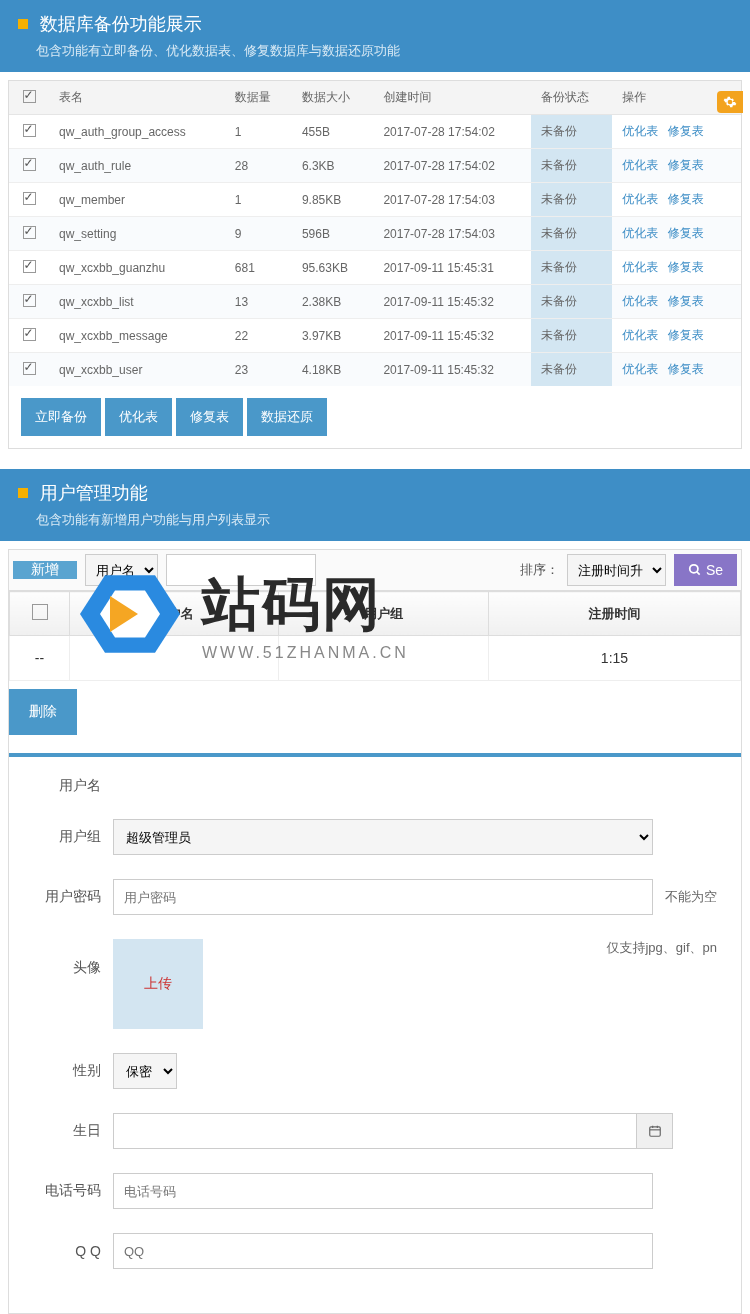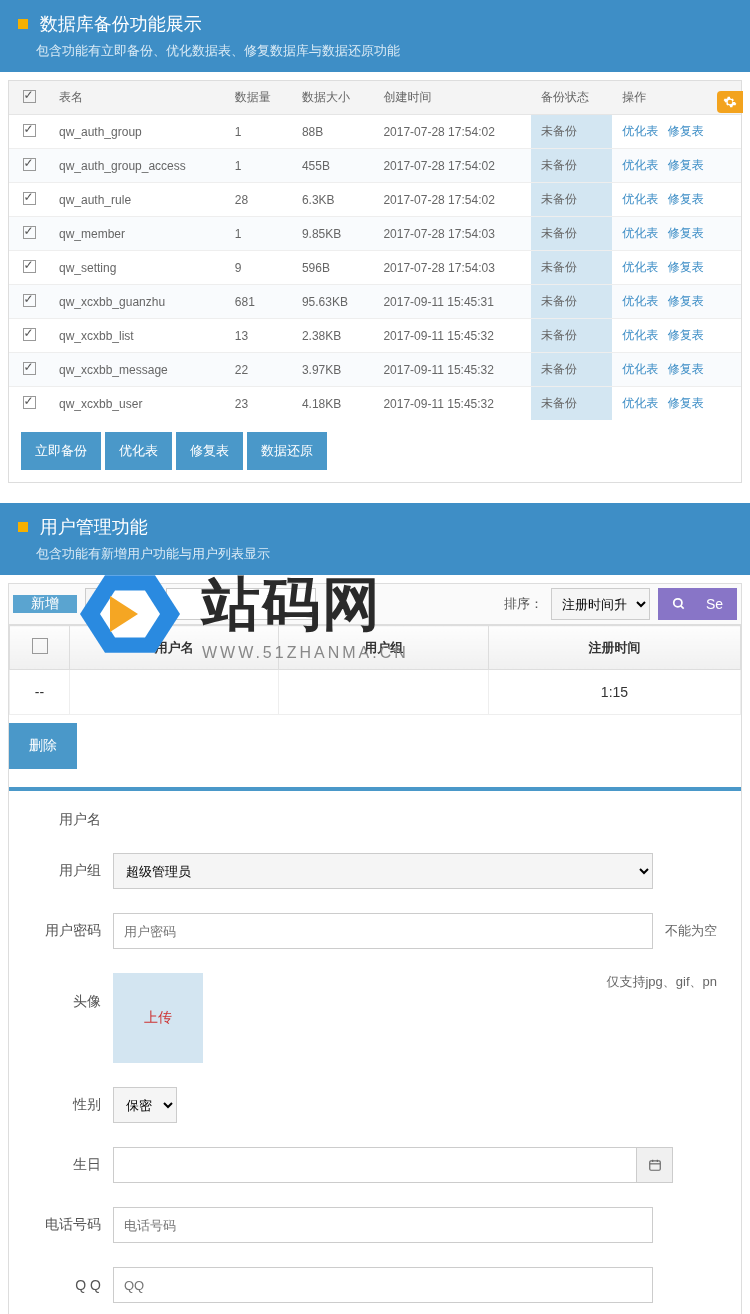--- a/index.html
+++ b/index.html
@@ -27,21 +27,21 @@
 .btn-row { padding: 12px; display: flex; gap: 4px; }
 .btn { background: #4a98c9; color: #fff; border: none; padding: 10px 14px; font-size: 13px; cursor: pointer; }
 
 
 .user-panel { border: 1px solid #ddd; background: #fff; margin: 8px; }
 .toolbar { display: flex; align-items: center; gap: 8px; padding: 4px; border-bottom: 1px solid #ddd; background: #fafafa; }
 .tb-btn { background: #5aa4d0; color: #fff; border: none; padding: 0 18px; font-size: 14px; }
 .tb-select { height: 32px; border: 1px solid #ccc; background: #f5f5f5; padding: 0 6px; font-size: 13px; }
 .tb-input { height: 32px; border: 1px solid #ccc; padding: 0 8px; font-size: 13px; }
 .tb-label { color: #555; margin-left: auto; }
-.search-btn { background: #8875c7; color: #fff; border: none; height: 32px; padding: 0 14px; font-size: 14px; display: flex; align-items: center; gap: 20px; }
+.search-btn { background: #8875c7; color: #fff; border: none; height: 32px; padding: 0 14px; font-size: 14px; display: flex; align-items: center; gap: 4px; }
 
 .user-table { width: 100%; border-collapse: collapse; }
 .user-table th { background: linear-gradient(#fdfdfd, #f0f0f0); padding: 12px; font-weight: 700; font-size: 13px; border: 1px solid #ddd; }
 .user-table td { padding: 14px; text-align: center; border: 1px solid #eee; font-size: 14px; }
 .ut-chk { width: 60px; }
 .ut-chk .big-chk { width: 16px; height: 16px; border: 1px solid #999; display: inline-block; }
 
 .del-row { padding: 0; }
 .del-btn { background: #4a98c9; color: #fff; border: none; padding: 14px 20px; font-size: 14px; margin: 8px 0 0 0; }
 
@@ -96,32 +96,20 @@
             <th>数据量</th>
             <th>数据大小</th>
             <th>创建时间</th>
             <th>备份状态</th>
             <th>操作</th>
           </tr>
         </thead>
       <tbody id="db-body">
           <tr>
     <td class="chk"><span class="chk-box checked"></span></td>
-    <td>qw_auth_group</td>
-    <td>1</td>
-    <td>88B</td>
-    <td>2017-07-28 17:54:02</td>
-    <td class="status-cell">未备份</td>
-    <td>
-      <a class="tbl-link">优化表</a>
-      <a class="tbl-link">修复表</a>
-    </td>
-          </tr>
-          <tr>
-    <td class="chk"><span class="chk-box checked"></span></td>
     <td>qw_auth_group_access</td>
     <td>1</td>
     <td>455B</td>
     <td>2017-07-28 17:54:02</td>
     <td class="status-cell">未备份</td>
     <td>
       <a class="tbl-link">优化表</a>
       <a class="tbl-link">修复表</a>
     </td>
           </tr>

